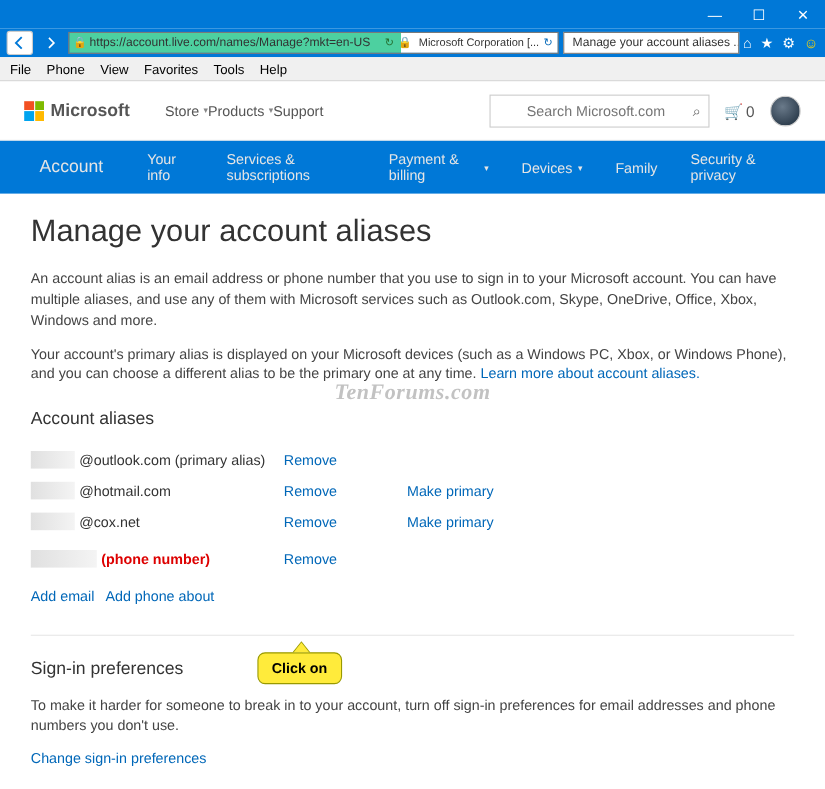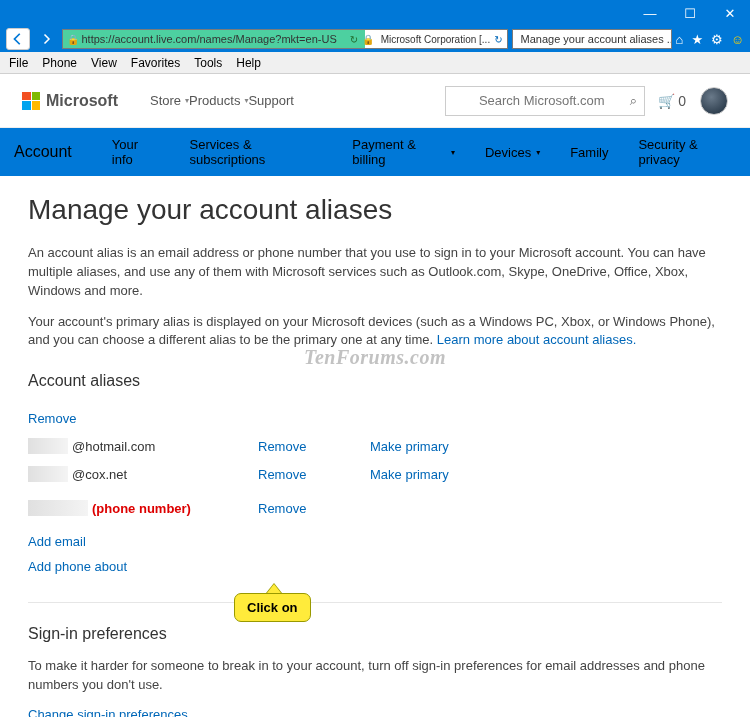--- a/index.html
+++ b/index.html
@@ -34,39 +34,39 @@
 .mslogo .sq div:nth-child(3){background:#00a4ef;} .mslogo .sq div:nth-child(4){background:#ffb900;}
 .topnav { display:flex; margin-left:32px; font-size:13px; color:#555; }
 .topnav .item{ display:flex; align-items:center; gap:4px; }
 .caret { font-size:8px; color:#888; }
 .searchbox { margin-left:auto; width:200px; height:30px; border:1px solid #ccc; display:flex; align-items:center; padding:0 8px; font-size:13px; color:#888; }
 .searchbox input { border:none; outline:none; flex:1; font-size:13px;text-align:center; }
 .cart { margin-left:14px; font-size:14px; color:#555; display:flex; align-items:center; gap:2px;}
 .avatar { width:28px; height:28px; border-radius:50%; background: radial-gradient(circle at 40% 35%, #6a7a8a 0%, #3a4a5a 60%, #1a2a3a 100%); margin-left:14px; border:1px solid #ccc; }
 
 
-.bluenav { background:#0078d7; height:48px; display:flex; align-items:center; padding:0 14px; gap:30px; color:#000000; font-size:13px; }
+.bluenav { background:#0078d7; height:48px; display:flex; align-items:center; padding:0 36px; gap:30px; color:#e5e5e5; font-size:13px; }
 .bluenav .account { font-size:16px; font-weight:400; margin-right:10px; }
 .bluenav .navitem { display:flex; align-items:center; gap:5px; }
 .bluenav .caret2 { font-size:8px; }
 
 
 .content { padding: 18px 28px; color:#333; font-size:13px; position:relative; }
 h1 { font-weight:300; font-size:28px; color:#333; margin-bottom:18px; }
 .para { line-height:1.45; margin-bottom:12px; color:#444; }
 a.link { color:#0067b8; text-decoration:none; }
 h2 { font-weight:400; font-size:16px; margin-top:22px; margin-bottom:14px; color:#333; border-bottom:0; }
 .aliasrow { display:flex; align-items:center; gap:0; height:28px; font-size:13px; }
 .aliasrow .mask { width:40px; height:16px; background:linear-gradient(to right,#e0e0e0,#f4f4f4); margin-right:0; }
 .aliasrow .mask.wide { width:60px; }
 .aliascell1 { width:230px; display:flex; align-items:center; gap:4px; }
 .aliascell2 { width:112px; }
 .aliascell3 { width:140px; }
 .phonered { color:#d00; font-weight:bold; }
-.addlinks { margin-top:12px; display:flex; flex-direction:column; gap:10px; }
+.addlinks { margin-top:12px; display:flex; gap:10px; }
 .callout { position:absolute; left:234px; top:407px; }
 .callout .arrow { width:0; height:0; border-left:8px solid transparent; border-right:8px solid transparent; border-bottom:10px solid #999900; margin-left:32px; }
 .callout .arrow2 { width:0; height:0; border-left:7px solid transparent; border-right:7px solid transparent; border-bottom:9px solid #ffeb3b; margin-left:33px; margin-top:-9px; position:relative; z-index:2;}
 .callout .box { background:#ffeb3b; border:1px solid #999900; border-radius:7px; padding:6px 12px; font-weight:bold; font-size:13px; color:#000; }
 .watermark { position:absolute; left:50%; top:170px; transform:translateX(-50%); font-size:20px; color:rgba(120,120,120,0.45); font-weight:600; font-style:italic; font-family:Georgia,serif; text-shadow:1px 1px 0 rgba(255,255,255,0.6); pointer-events:none; letter-spacing:0.5px;}
 hr.sep { border:none; border-top:1px solid #e6e6e6; margin:28px 0 18px; }
 </style>
 </head>
 <body>
 
@@ -174,20 +174,24 @@
 
   <h1>Manage your account aliases</h1>
   <p class="para">An account alias is an email address or phone number that you use to sign in to your Microsoft account. You can have multiple aliases, and use any of them with Microsoft services such as Outlook.com, Skype, OneDrive, Office, Xbox, Windows and more.</p>
   <p class="para">
     <span>Your account's primary alias is displayed on your Microsoft devices (such as a Windows PC, Xbox, or Windows Phone), and you can choose a different alias to be the primary one at any time. </span><a href="#" class="link">Learn more about account aliases.</a>
   </p>
 
   <h2>Account aliases</h2>
 
   <div class="aliasrow">
+    <div class="aliascell1">
+        <span class="mask"></span>
+        <span>@outlook.com (primary alias)</span>
+      </div>
     <div class="aliascell2"><a href="#" class="link">Remove</a></div>
     <div class="aliascell3"></div>
   </div>
   <div class="aliasrow">
     <div class="aliascell1">
         <span class="mask"></span>
         <span>@hotmail.com</span>
       </div>
     <div class="aliascell2"><a href="#" class="link">Remove</a></div>
     <div class="aliascell3"><a href="#" class="link">Make primary</a></div>

